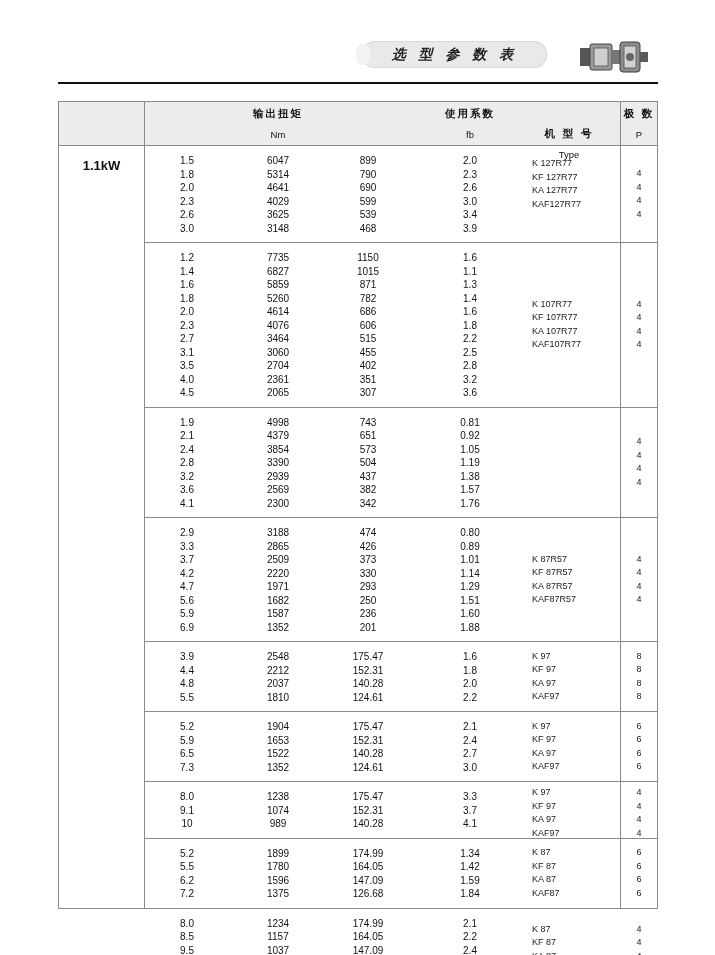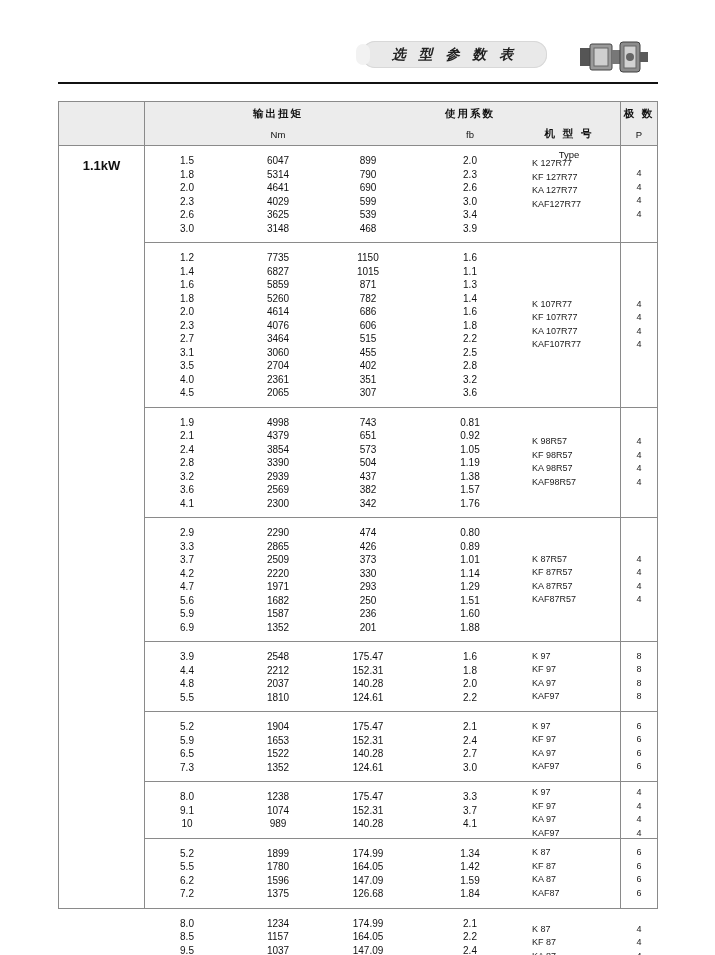--- a/index.html
+++ b/index.html
@@ -339,42 +339,34 @@
               <span class="c-ratio">382</span>
               <span class="c-fb">1.57</span>
             </div>
             <div class="row">
               <span class="c-speed">4.1</span>
               <span class="c-torque">2300</span>
               <span class="c-ratio">342</span>
               <span class="c-fb">1.76</span>
             </div>
           </div>
-          <div class="types">
-            <div class="types-inner" style="top: 27.75px;">
-              <div class="type-row">K   98R57</div>
-              <div class="type-row">KF  98R57</div>
-              <div class="type-row">KA  98R57</div>
-              <div class="type-row">KAF98R57</div>
-            </div>
-          </div>
           <div class="poles">
             <div class="poles-inner" style="top: 27.75px;">
               <div class="pole-row">4</div>
               <div class="pole-row">4</div>
               <div class="pole-row">4</div>
               <div class="pole-row">4</div>
             </div>
           </div>
         </div>
         <div class="group">
           <div class="rows">
             <div class="row">
               <span class="c-speed">2.9</span>
-              <span class="c-torque">2290</span>
+              <span class="c-torque">3188</span>
               <span class="c-ratio">474</span>
               <span class="c-fb">0.80</span>
             </div>
             <div class="row">
               <span class="c-speed">3.3</span>
               <span class="c-torque">2865</span>
               <span class="c-ratio">426</span>
               <span class="c-fb">0.89</span>
             </div>
             <div class="row">

